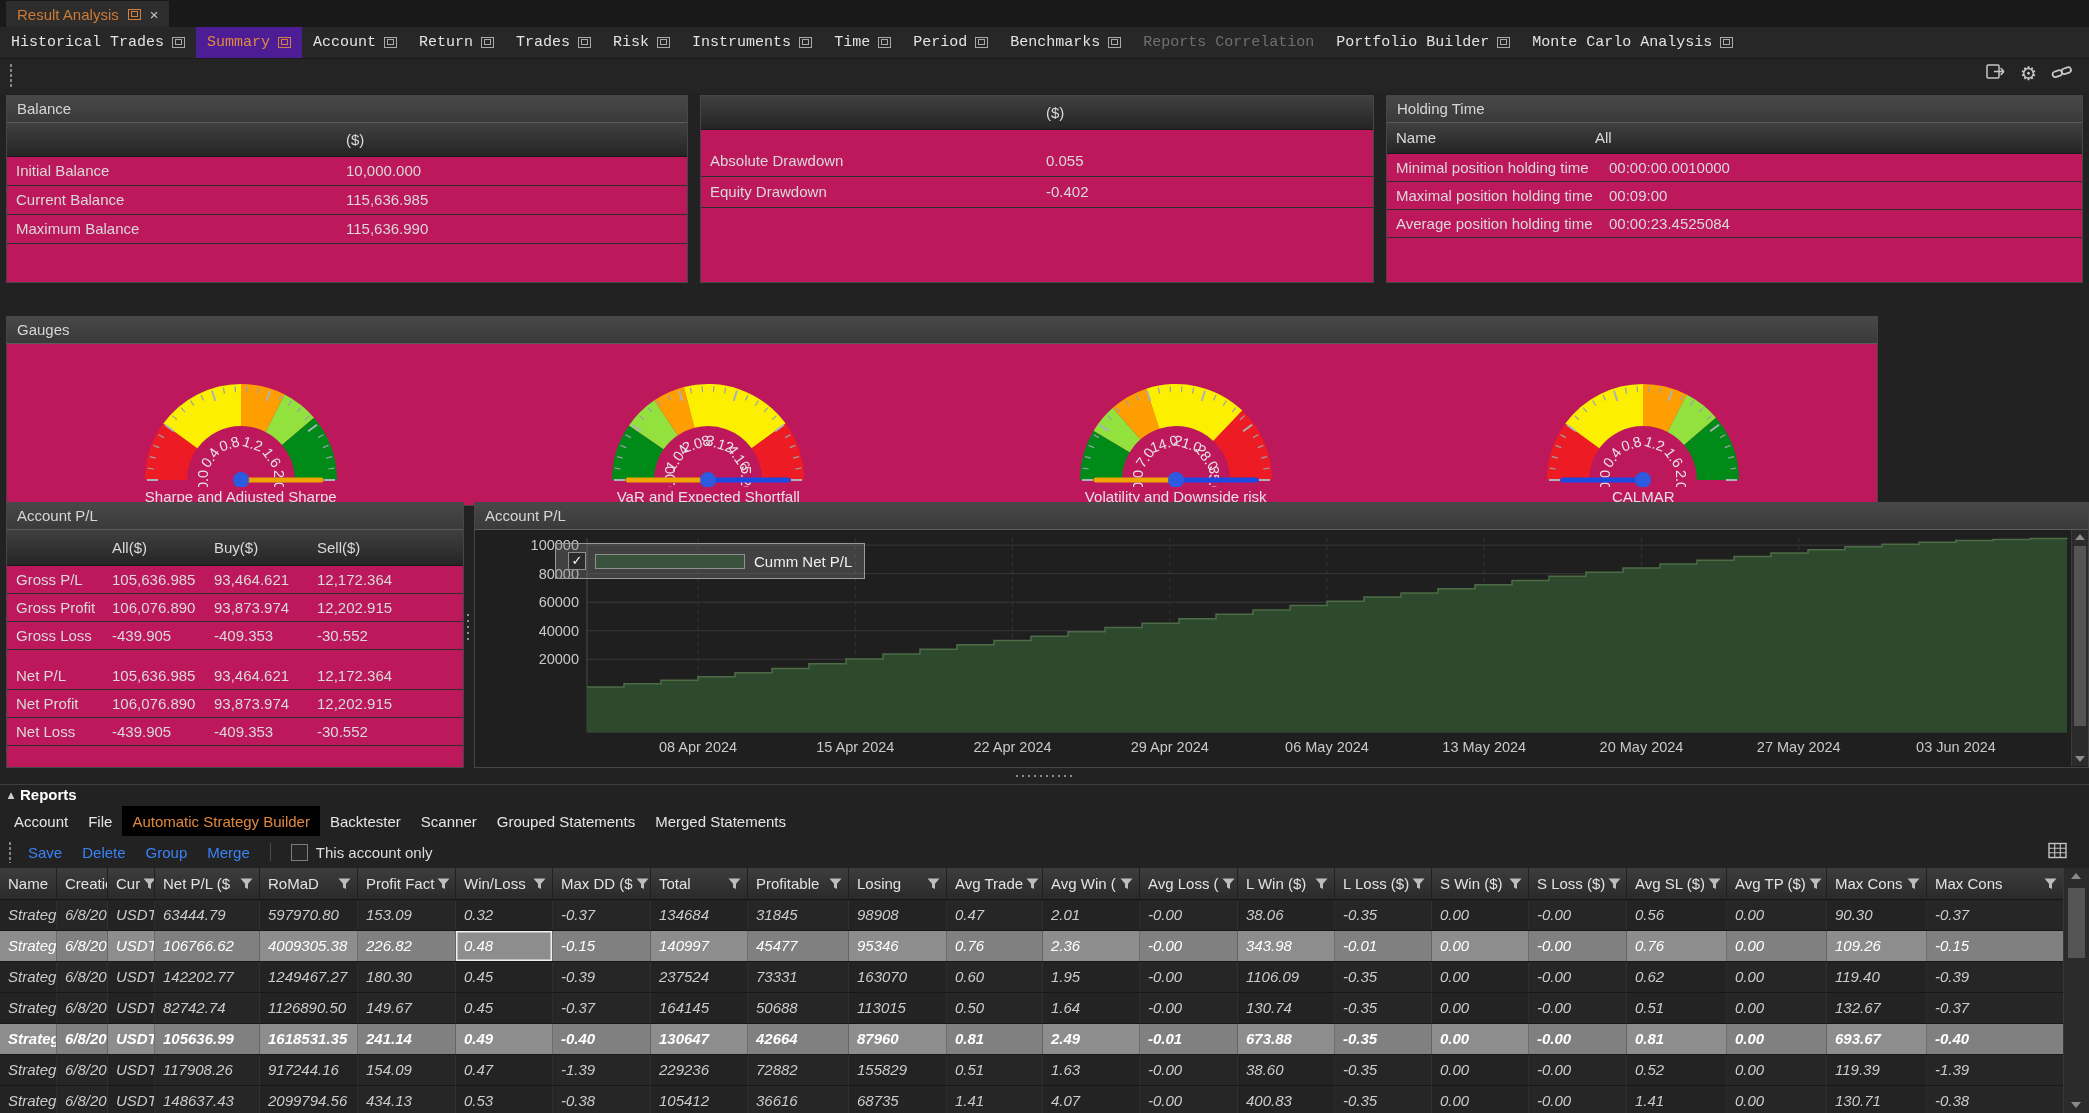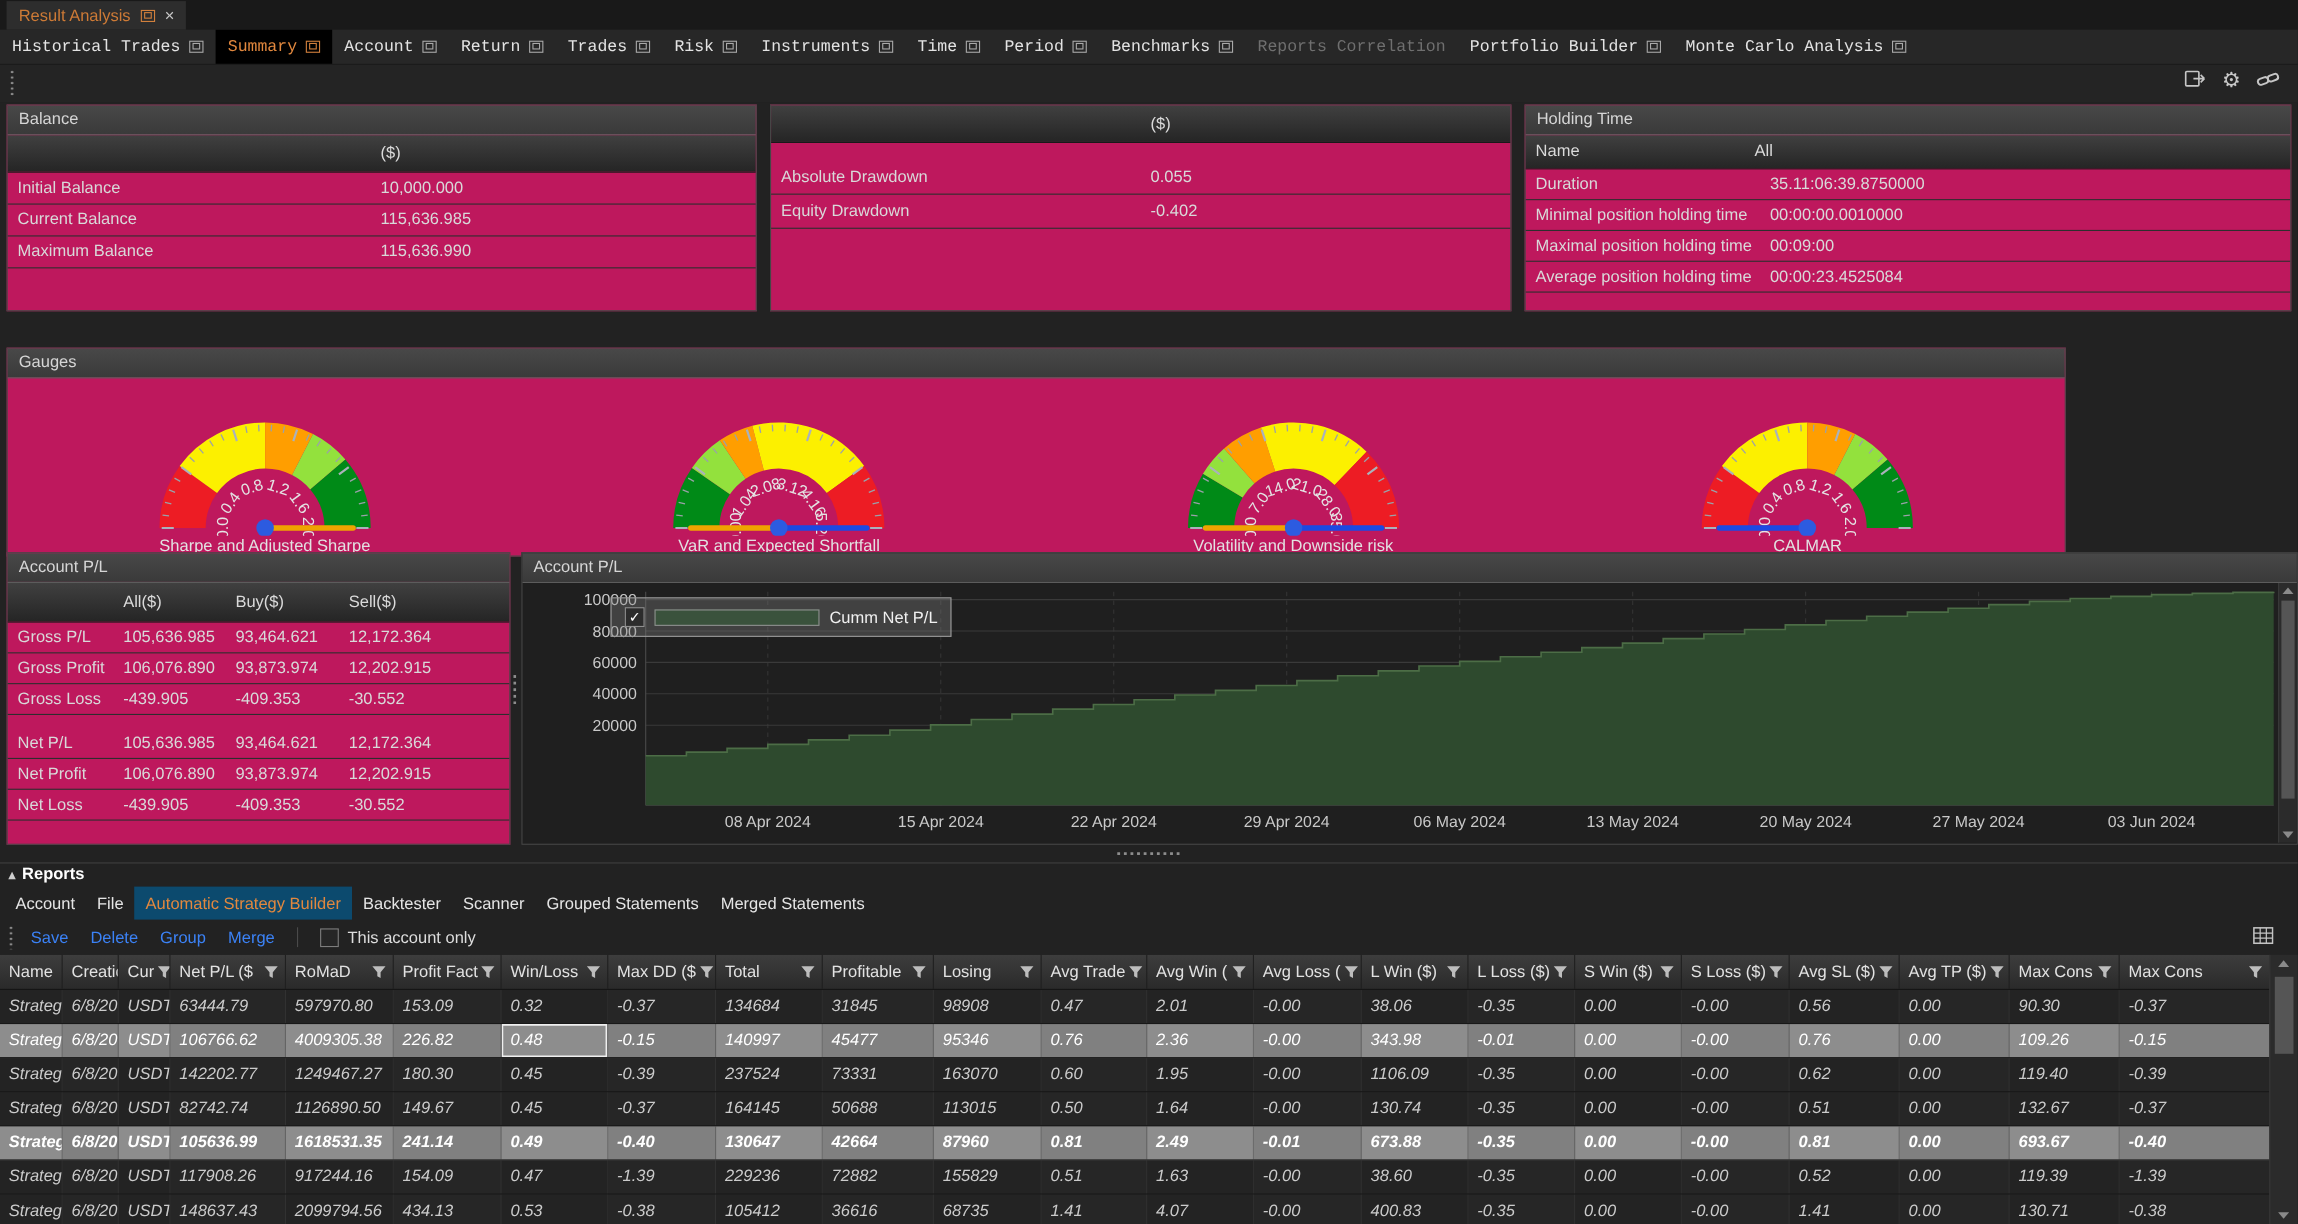--- a/index.html
+++ b/index.html
@@ -9,21 +9,21 @@
   
   .topbar{position:absolute;left:0;top:0;width:100%;height:27px;background:#191919;}
   .doc-tab{position:absolute;left:6px;top:1px;height:26px;display:flex;align-items:center;gap:9px;
            padding:0 11px;background:#2d2d2d;color:#cd7a36;}
   .doc-tab .close{color:#c9c9c9;font-size:15px;line-height:1;}
 
   
   .tabbar{position:absolute;left:0;top:27px;width:100%;height:31px;background:#272727;
           display:flex;align-items:stretch;border-bottom:1px solid #1b1b1b;}
   .tab{display:flex;align-items:center;gap:8px;padding:0 11px;color:#e3e3e3;font-family:Liberation Mono, monospace;}
-  .tab.active{background:#000000;color:#e2883e;}
+  .tab.active{background:#4c1d95;color:#e2883e;}
   .tab.disabled{color:#6f6f6f;}
   .wicon{width:13px;height:11px;border:1px solid #a9a9a9;position:relative;display:inline-block;box-sizing:border-box;}
   .wicon::after{content:"";position:absolute;left:2px;top:1px;width:5px;height:4px;border:1px solid #a9a9a9;}
   .wicon.orange{border-color:#d2803c;background:#4a3categories;}
   .wicon.orange::after{border-color:#d2803c;}
 
   
   .toolbar{position:absolute;left:0;top:59px;width:100%;height:34px;background:#242424;}
   .grip-v{width:4px;background-image:radial-gradient(circle,#8a8a8a 1.1px,transparent 1.3px);
           background-size:4px 5px;}
@@ -64,21 +64,21 @@
            background-size:6px 4px;}
   .split-v{position:absolute;width:4px;background-image:radial-gradient(circle,#8d8d8d 1.2px,transparent 1.4px);
            background-size:4px 6px;}
 
   
   .rdivider{position:absolute;left:0;top:784px;width:100%;height:1px;background:#3f3f3f;}
   .rhead{position:absolute;left:8px;top:786px;color:#ffffff;font-weight:bold;display:flex;gap:6px;align-items:center;}
   .rhead .tri{color:#cfcfcf;font-size:12px;}
   .rtabs{position:absolute;left:0px;top:806px;height:30px;display:flex;align-items:stretch;padding-left:4px;}
   .rtab{display:flex;align-items:center;padding:0 10px;color:#e5e5e5;}
-  .rtab.active{background:#0c4a6e;color:#e2883e;}
+  .rtab.active{background:#000000;color:#e2883e;}
   .rtoolbar{position:absolute;left:0;top:838px;width:100%;height:28px;display:flex;align-items:center;gap:20px;
             padding-left:28px;box-sizing:border-box;}
   .rbtn{color:#3b82f6;}
   .rsep{width:1px;height:18px;background:#4a4a4a;}
   .rcheck{display:flex;align-items:center;gap:8px;color:#dddddd;}
   .rcheck .box{width:15px;height:15px;border:1px solid #7d7d7d;background:#262626;}
 
   
   #rgrid{position:absolute;left:0;top:868px;width:2064px;bottom:0;overflow:hidden;}
   .ghead{display:grid;height:31px;background:linear-gradient(#3d3d3d,#2a2a2a);border-bottom:1px solid #151515;}
@@ -196,21 +196,20 @@
     <div class="kvrow" style="height:30px;line-height:30px;"><span class="lab">Absolute Drawdown</span><span class="kv-val" style="left:345px;">0.055</span></div>
     <div class="kvrow" style="height:30px;line-height:30px;"><span class="lab">Equity Drawdown</span><span class="kv-val" style="left:345px;">-0.402</span></div>
   </div>
 
   <div class="panel" style="left:1386px;top:95px;width:697px;height:188px;">
     <div class="phead">Holding Time</div>
     <div class="colhead" style="height:30px;line-height:30px;">
       <span class="lab" style="padding-left:9px;">Name</span>
       <span class="kv-val" style="left:208px;">All</span>
     </div>
-    <div class="kvrow" style="height:27px;line-height:27px;"><span class="lab">Duration</span><span class="kv-val" style="left:222px;">35.11:06:39.8750000</span></div>
     <div class="kvrow" style="height:27px;line-height:27px;"><span class="lab">Minimal position holding time</span><span class="kv-val" style="left:222px;">00:00:00.0010000</span></div>
     <div class="kvrow" style="height:27px;line-height:27px;"><span class="lab">Maximal position holding time</span><span class="kv-val" style="left:222px;">00:09:00</span></div>
     <div class="kvrow" style="height:27px;line-height:27px;"><span class="lab">Average position holding time</span><span class="kv-val" style="left:222px;">00:00:23.4525084</span></div>
   </div>
 
   <div class="panel" style="left:6px;top:316px;width:1872px;height:190px;">
     <div class="phead">Gauges</div>
     <div class="gauges-body">
       <div class="gauge-cell">
           <svg width="320" height="142">

